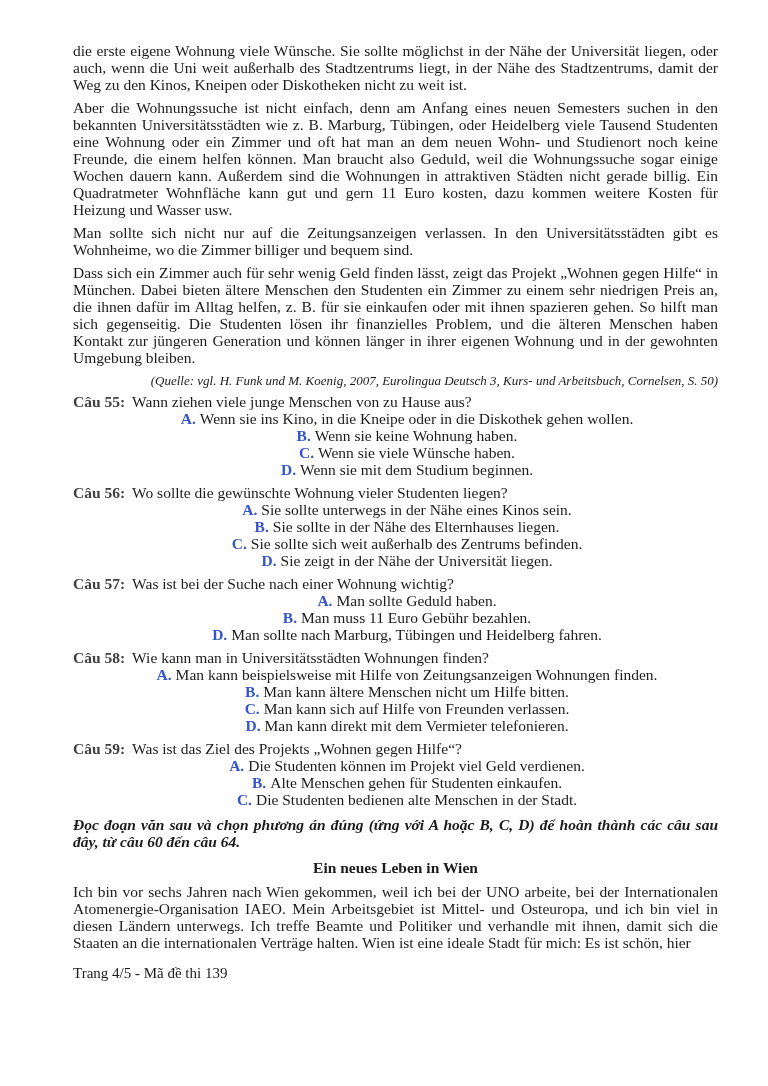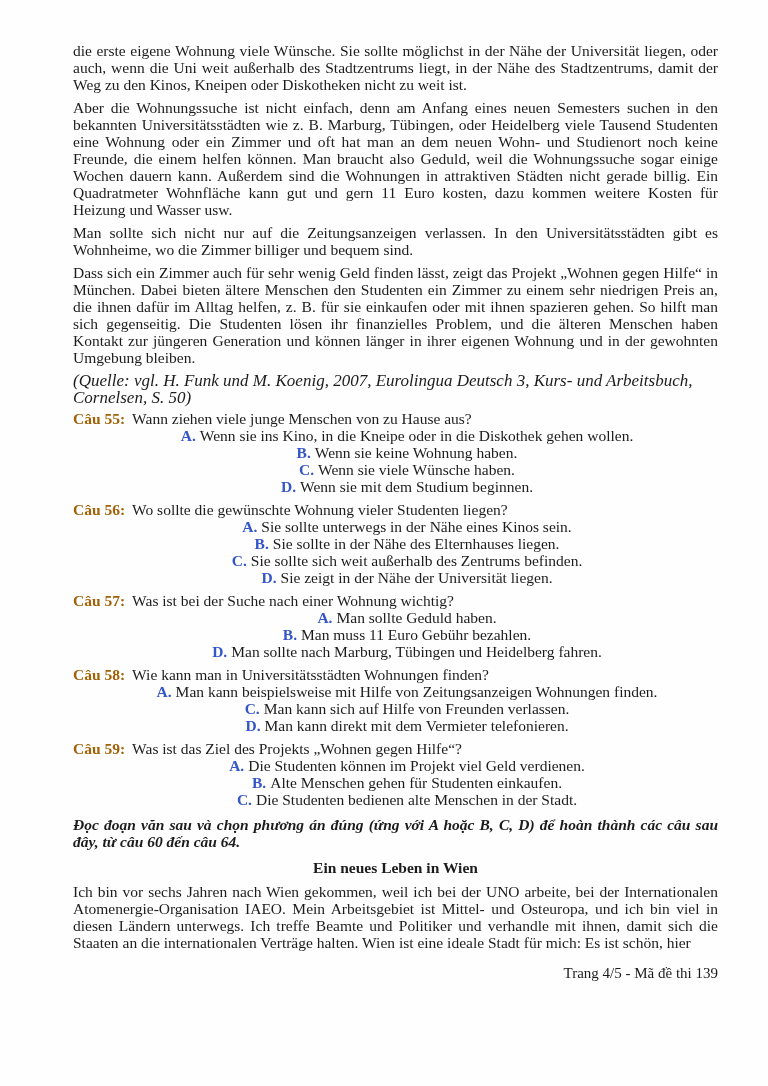--- a/index.html
+++ b/index.html
@@ -18,31 +18,32 @@
     font-family: "Liberation Serif", "DejaVu Serif", serif;
     font-size: 15.5px;
     line-height: 17px;
     color: #1c1c1c;
   }
   .para {
     text-align: justify;
     margin: 0 0 6px 0;
   }
   .source {
+    text-align: right;
     font-style: italic;
-    font-size: 17px;
+    font-size: 13px;
     margin: 0 0 4px 0;
   }
   .question {
     margin: 0 0 6px 0;
   }
   .q-line { text-align: left; }
   .q-label {
     font-weight: bold;
-    color: #a16207;
+    color: #404040;
   }
   .q-text { margin-left: 7px; }
   .option {
     padding-left: 23px;
     text-align: center;
   }
   .opt-letter {
     font-weight: bold;
     color: #3556c8;
     margin-right: 4px;
@@ -52,21 +53,21 @@
     font-style: italic;
     text-align: justify;
     margin: 8px 0 0 0;
   }
   .title2 {
     font-weight: bold;
     text-align: center;
     margin: 9px 0 7px 0;
   }
   .footer {
-    text-align: right;
+    text-align: left;
     margin-top: 14px;
     font-size: 15px;
   }
 </style>
 </head>
 <body>
 
 <div class="page">
 
   <div class="para">die erste eigene Wohnung viele Wünsche. Sie sollte möglichst in der Nähe der Universität liegen, oder auch, wenn die Uni weit außerhalb des Stadtzentrums liegt, in der Nähe des Stadtzentrums, damit der Weg zu den Kinos, Kneipen oder Diskotheken nicht zu weit ist.</div>
@@ -145,20 +146,23 @@
 
     <div class="question">
       <div class="q-line">
         <span class="q-label">Câu 58:</span><span class="q-text">Wie kann man in Universitätsstädten Wohnungen finden?</span>
       </div>
       <div class="options">
     <div class="option">
       <span class="opt-letter">A.</span><span class="opt-text">Man kann beispielsweise mit Hilfe von Zeitungsanzeigen Wohnungen finden.</span>
     </div>
 
+    <div class="option">
+      <span class="opt-letter">B.</span><span class="opt-text">Man kann ältere Menschen nicht um Hilfe bitten.</span>
+    </div>
 
     <div class="option">
       <span class="opt-letter">C.</span><span class="opt-text">Man kann sich auf Hilfe von Freunden verlassen.</span>
     </div>
 
     <div class="option">
       <span class="opt-letter">D.</span><span class="opt-text">Man kann direkt mit dem Vermieter telefonieren.</span>
     </div>
   </div>
     </div>

